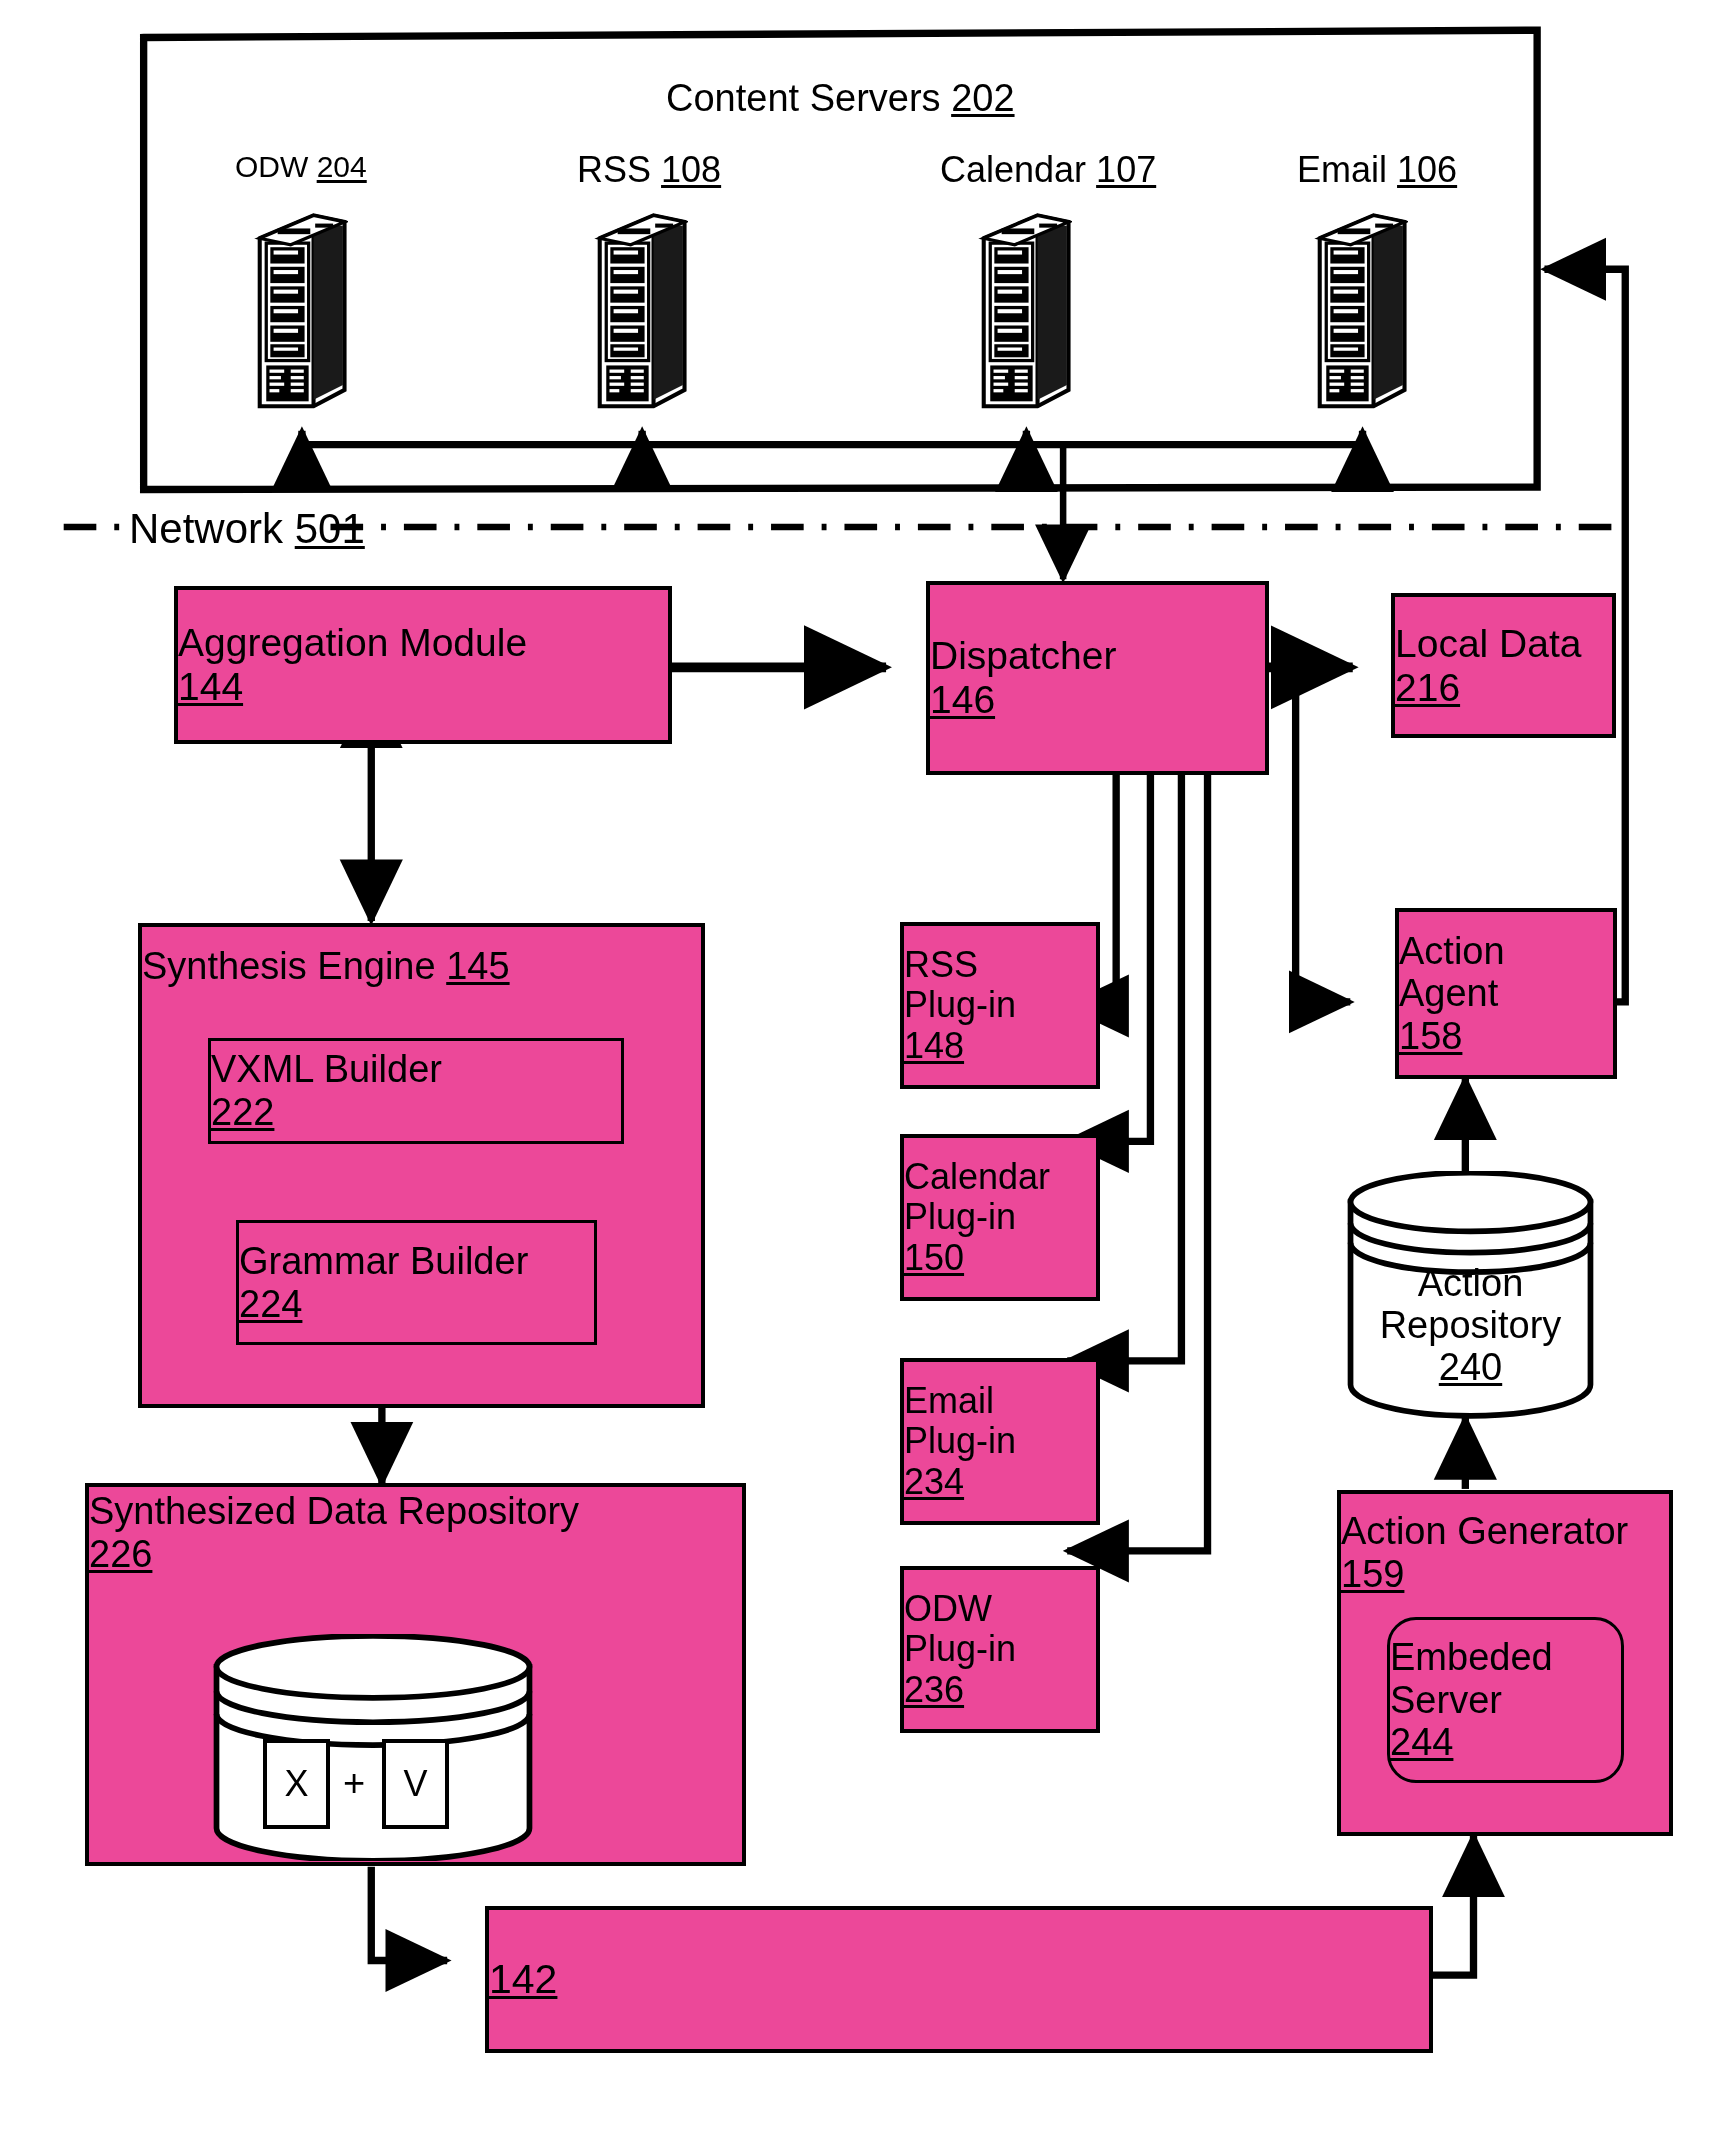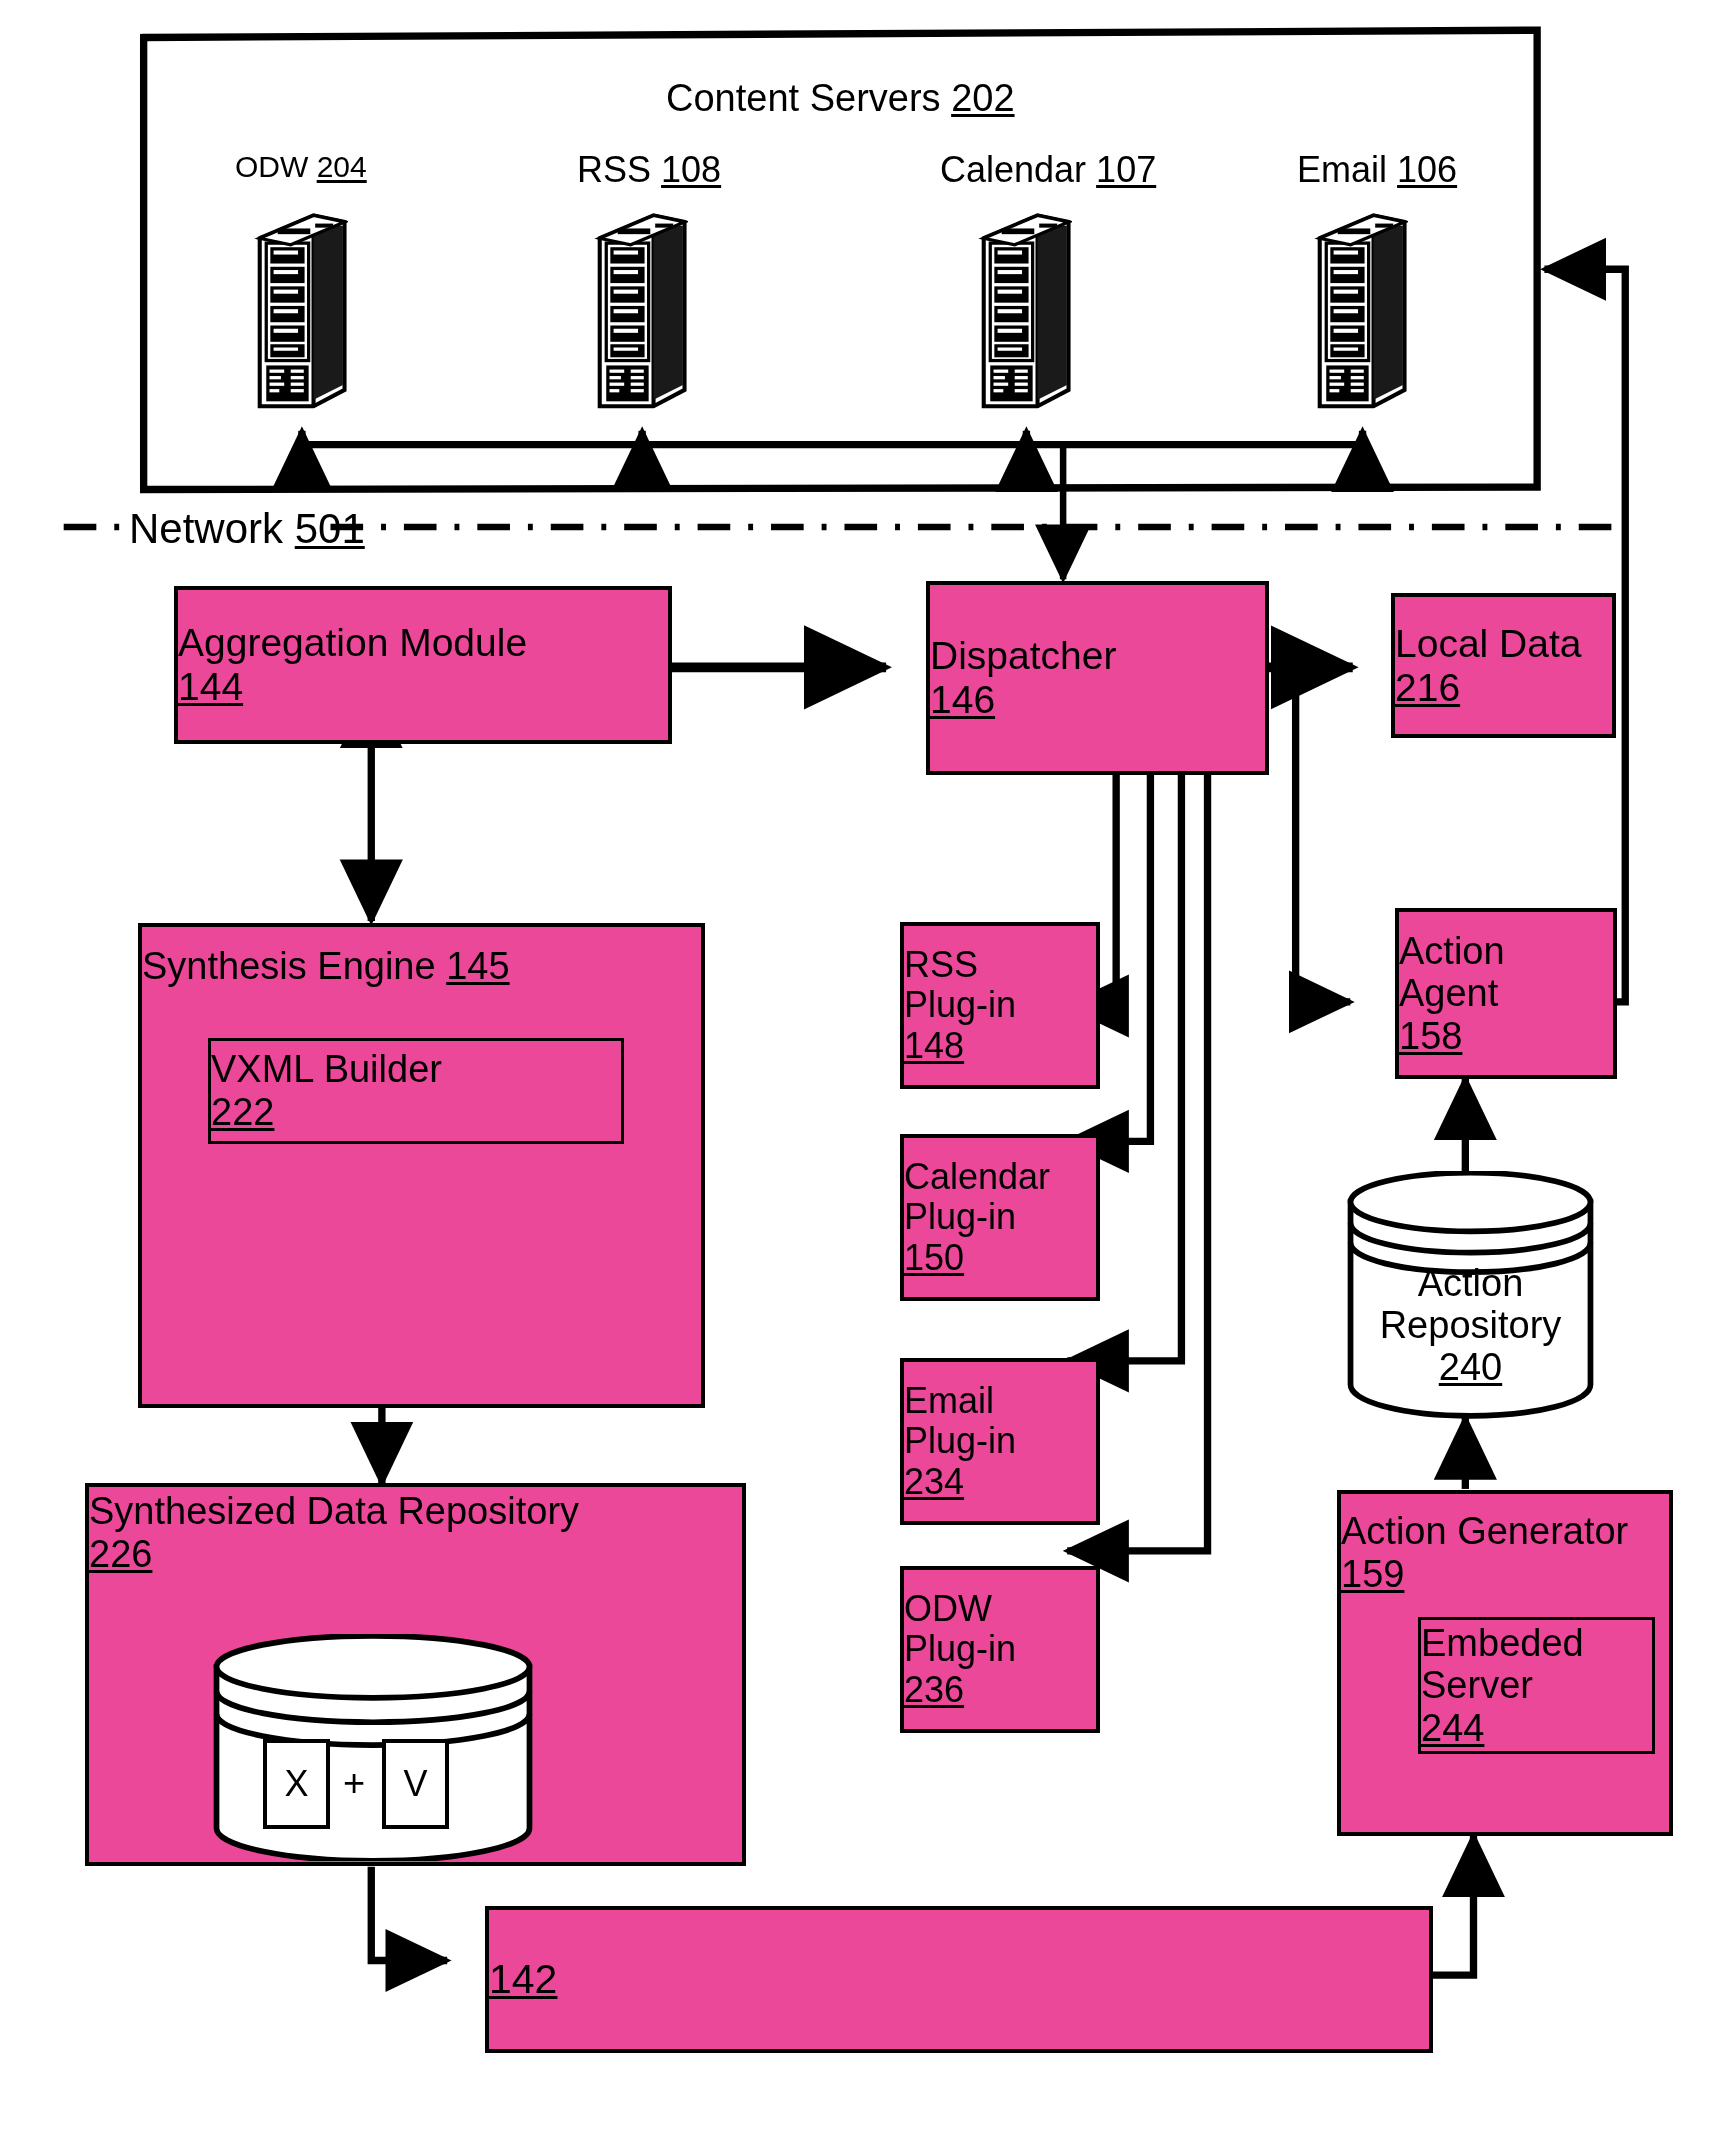--- a/index.html
+++ b/index.html
@@ -349,20 +349,24 @@
       <span>Synthesis Engine</span>
       <span class="inline-num">145</span>
     </span>
   </div>
 
   <div class="box thin" style="left:174px; top:1038px; width:416px; height:106px; font-size:38px;">
     <span class="lbl">VXML Builder</span>
     <span class="num">222</span>
   </div>
 
+  <div class="box thin" style="left:202px; top:1220px; width:361px; height:125px; font-size:38px;">
+    <span class="lbl">Grammar Builder</span>
+    <span class="num">224</span>
+  </div>
 
   <div class="box" style="left:51px; top:1483px; width:661px; height:383px; justify-content:flex-start; padding-top:3px; font-size:38px;">
     <span class="lbl">Synthesized Data Repository</span>
     <span class="num">226</span>
   </div>
 
   <svg class="cyl" style="left:210px; top:1634px;" width="326" height="227" viewBox="0 0 400 278">
     <g stroke="#000" fill="#fff" stroke-width="7">
       <path d="M8,40 L8,238 A192,40 0 0 0 392,238 L392,40 Z"></path>
       <ellipse cx="200" cy="40" rx="192" ry="38"></ellipse>
@@ -422,21 +426,21 @@
     <span class="lbl" style="display:block;">Action</span>
     <span class="lbl" style="display:block;">Repository</span>
     <span class="num">240</span>
   </div>
 
   <div class="box" style="left:1303px; top:1490px; width:336px; height:346px; justify-content:flex-start; padding-top:16.3px; font-size:38px;">
     <span class="lbl">Action Generator</span>
     <span class="num">159</span>
   </div>
 
-  <div class="box thin" style="left:1384px; top:1617px; width:237px; height:137px; font-size:38px;">
+  <div class="box thin" style="left:1353px; top:1617px; width:237px; height:166px; font-size:38px;border-radius:29px;">
     <span class="lbl">Embeded</span>
     <span class="lbl">Server</span>
     <span class="num">244</span>
   </div>
 
   <div class="box" style="left:451px; top:1906px; width:948px; height:147px; font-size:41px;">
     <span class="num">142</span>
   </div>
 
 </div>

